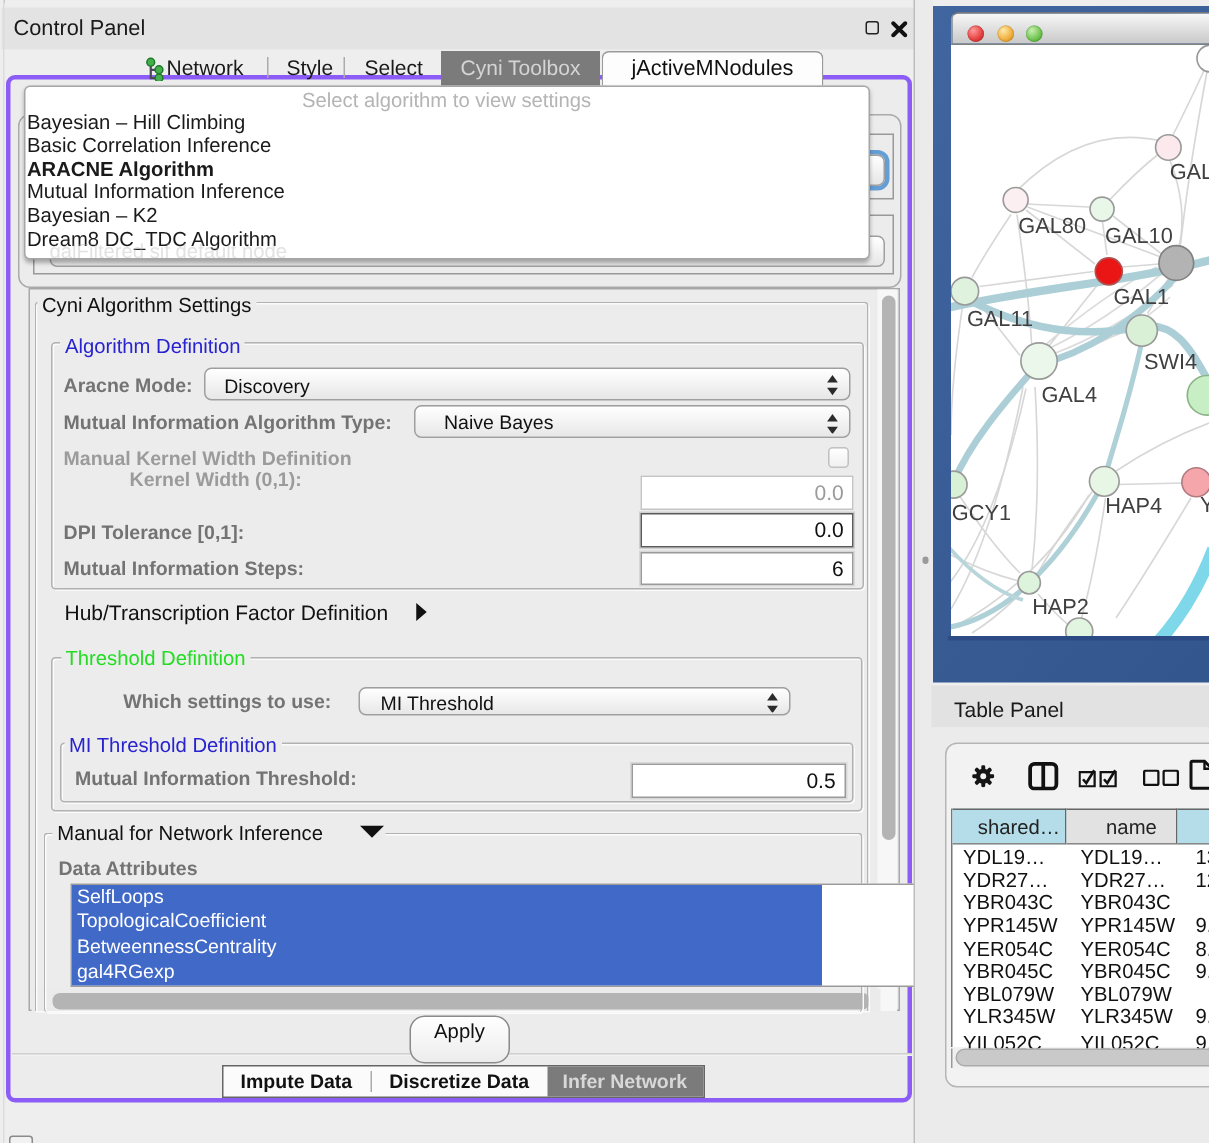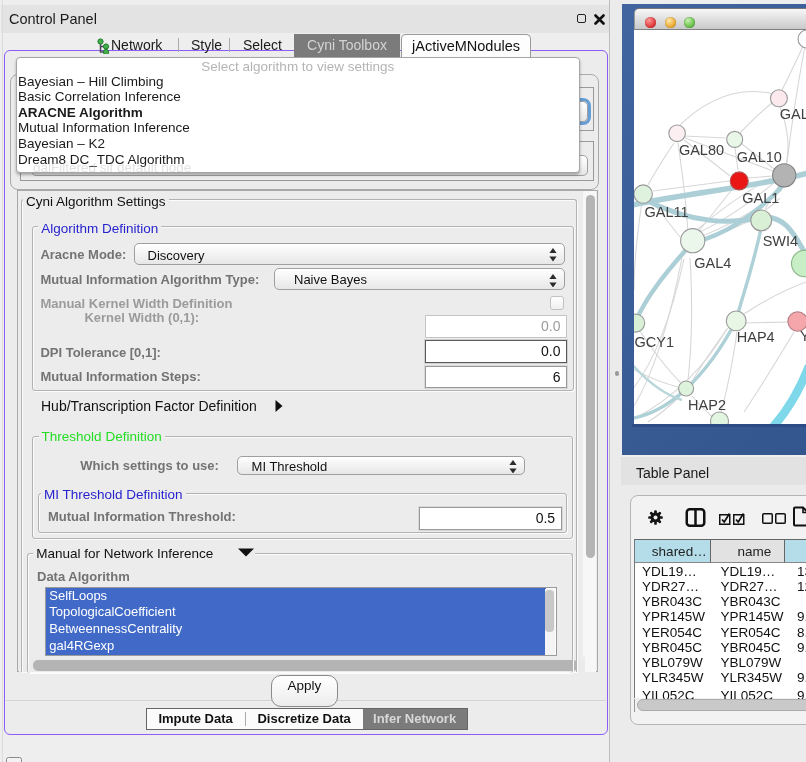--- a/index.html
+++ b/index.html
@@ -12,24 +12,24 @@
 #titlebar { left:1px; top:5px; width:619px; height:28px; background:#e3e3e3; }
 #titlebar .title { position:absolute; left:8px; top:6px; font-size:14.5px; color:#1a1a1a; }
 #float-ic { position:absolute; left:577px; top:14px; width:9px; height:9px; border:1.5px solid #222; border-radius:2px; }
 
 
 
 .tabrow { left:0; top:34px; width:620px; height:23px; font-size:14px; color:#1a1a1a; }
 .ttab { position:absolute; top:0; height:23px; line-height:23px; white-space:nowrap; }
 .tsep { position:absolute; top:4px; height:14px; width:1px; background:#ababab; }
 #tab-cyni { left:294px; width:106px; background:#7b7b7b; color:#d4d4d4; text-align:center; }
-#tab-jact { left:401px; width:130px; background:#fdfdfd; color:#111; text-align:center; font-size:14.5px; border:1px solid #9a9a9a; border-bottom:none; border-radius:5px 5px 0 0; }
-
-
-#tabpanel { left:4px; top:50px; width:604px; height:685px; background:#ececec; border:1px solid #8b5cf6; border-radius:6px; }
+#tab-jact { left:401px; width:148px; background:#fdfdfd; color:#111; text-align:center; font-size:14.5px; border:1px solid #9a9a9a; border-bottom:none; border-radius:5px 5px 0 0; }
+
+
+#tabpanel { left:4px; top:50px; width:604px; height:685px; background:#ececec; border:3px solid #8b5cf6; border-radius:6px; }
 
 
 #algopanel { left:5px; top:23px; width:589px; height:116px; border:1px solid #aaa; border-radius:8px; background:#ececec; }
 .subbox { position:absolute; left:9px; width:574px; border:1px solid #999; background:#ececec; }
 #subbox1 { top:12px; height:44px; }
 #subbox2 { top:66px; height:40px; }
 .hidcombo { position:absolute; left:10px; width:557px; height:21px; border-radius:5px; background:linear-gradient(#ffffff,#e6e6e6); border:1px solid #a0a0a0; }
 #hidcombo1 { top:13px; box-shadow:0 0 0 3px rgba(77,144,208,0.85); }
 #hidcombo2 { top:13px; }
 
@@ -55,21 +55,21 @@
 .combo .ctext { position:absolute; left:13px; top:3px; }
 .combo .arrows { position:absolute; right:7.5px; top:4.5px; width:8px; height:13.5px; }
 .field { position:absolute; background:#fff; font-size:14px; color:#111; text-align:right; padding-right:6px; }
 .f-en { border:1px solid #9a9a9a; box-shadow:0 0 0 1px #d8d8d8; }
 .f-dark { border:1px solid #5a5a5a; box-shadow:0 0 0 1px #cfcfcf; }
 .f-dis { border:1px solid #c4c4c4; color:#9b9b9b; }
 
 #cb-manual { position:absolute; left:545px; top:245px; width:14px; height:14px; border:1px solid #c2c2c2; border-radius:3px; background:linear-gradient(#ffffff,#f0f0f0); }
 
 
-#datalist { position:absolute; left:39.8px; top:536.2px; width:512px; height:68.5px; background:#ffffff; border:1px solid #9a9a9a; }
+#datalist { position:absolute; left:39.8px; top:536.2px; width:588px; height:68.5px; background:#ffffff; border:1px solid #9a9a9a; }
 #bluebox { position:absolute; left:0px; top:0px; width:500px; height:66.5px; background:#4169c8; }
 #datalist .li { position:absolute; left:3.5px; color:#ffffff; font-size:13px; white-space:nowrap; }
 #listscroll { position:absolute; right:0.5px; top:0.5px; width:10.5px; height:66px; background:#f4f4f4; }
 #listthumb { position:absolute; left:0.5px; top:1px; width:9px; height:42px; background:#c8c8c8; border-radius:4px; }
 
 
 #applybtn { left:265.8px; top:624.4px; width:67px; height:32px; border:1px solid #8a8a8a; border-radius:10px; background:linear-gradient(#ffffff,#ececec); text-align:center; font-size:13.5px; color:#111; line-height:19px; }
 
 
 #btabs { left:140.6px; top:656.8px; width:322px; height:22px; border:1px solid #666; background:#fbfbfb; font-size:13px; font-weight:bold; color:#111; }
@@ -177,21 +177,21 @@
       <div class="group" style="left:33.1px;top:441.8px;width:529.3px;height:40.3px;"></div>
       <div class="glabel" style="left:36px;top:436.2px;color:#2823cf;">MI Threshold Definition</div>
       <label class="b" style="left:43px;top:457.5px;">Mutual Information Threshold:</label>
       <div class="field f-en" style="left:413.6px;top:455.5px;width:143.5px;height:23.4px;line-height:21.4px;">0.5</div>
 
       <div class="group" style="left:22.1px;top:501.5px;width:546px;height:120px;border-bottom:none;"></div>
       <div class="glabel" style="left:28.2px;top:495.2px;color:#111;padding-right:42px;">Manual for Network Inference</div>
       <svg class="abs" style="left:233px;top:496.5px;" width="16" height="9" viewBox="0 0 16 9">
           <path d="M0 0.5 L16 0.5 L8 8.5 Z" fill="#111"></path>
         </svg>
-      <label class="b" style="left:32px;top:517.5px;">Data Algorithm</label>
+      <label class="b" style="left:32px;top:517.5px;">Data Attributes</label>
 
       <div id="datalist">
         <div id="bluebox"></div>
         <div class="li" style="top:-0.5px;">SelfLoops</div>
         <div class="li" style="top:16.3px;">TopologicalCoefficient</div>
         <div class="li" style="top:33.1px;">BetweennessCentrality</div>
         <div class="li" style="top:49.9px;">gal4RGexp</div>
         <div id="listscroll">
             <div id="listthumb"></div>
           </div>

